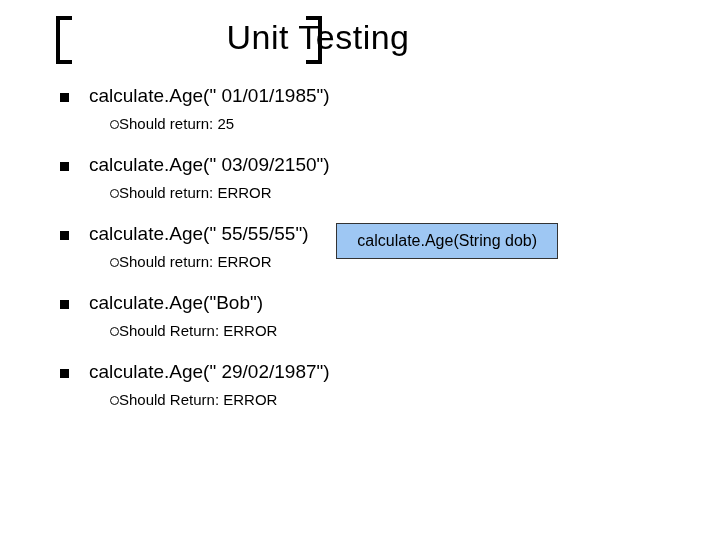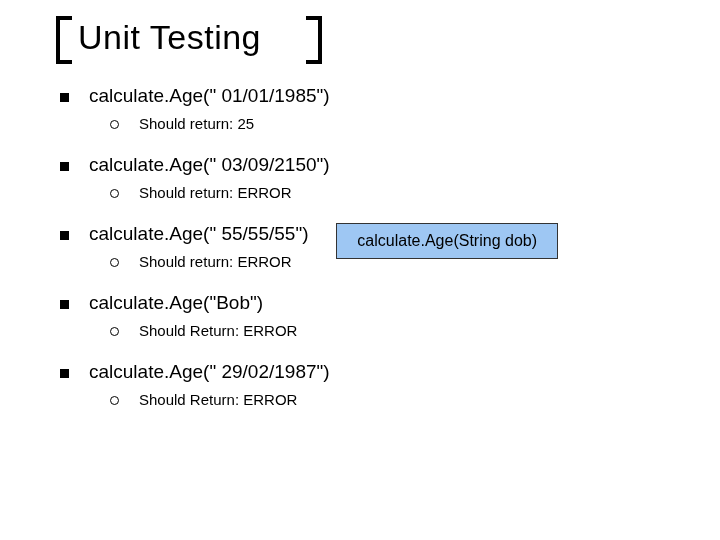--- a/index.html
+++ b/index.html
@@ -1,29 +1,29 @@
 <!DOCTYPE html>
 <html><head>
 <meta charset="utf-8">
 <style>
   * { margin: 0; padding: 0; box-sizing: border-box; }
   html, body { width: 720px; height: 540px; background: #fff; font-family: Arial, Helvetica, sans-serif; color: #000; }
-  .slide { position: relative; width: 598px; height: 540px; padding: 18px 40px 20px 50px; }
+  .slide { position: relative; width: 598px; height: 540px; padding: 18px 40px 20px 50px; text-align: center; }
   .title-wrap { position: relative; margin-bottom: 28px; }
   .title { font-size: 34px; font-weight: 400; letter-spacing: 0.5px; margin-left: 28px; }
   .bracket { position: absolute; width: 16px; height: 48px; top: -2px; }
   .bracket-left { left: 6px; border-left: 4px solid #000; border-top: 4px solid #000; border-bottom: 4px solid #000; }
   .bracket-right { left: 256px; border-right: 4px solid #000; border-top: 4px solid #000; border-bottom: 4px solid #000; }
   .content { position: relative; }
   .items { padding-left: 10px; }
   .item { margin-bottom: 22px; }
   .row1 { display: flex; align-items: baseline; gap: 20px; }
   .sq { display: inline-block; width: 9px; height: 9px; background: #000; flex: 0 0 auto; margin-top: 2px; }
   .item-text { font-size: 19px; }
-  .row2 { display: flex; align-items: baseline; gap: 20px; margin-left: 50px; margin-top: 8px; }
+  .row2 { display: flex; align-items: baseline; margin-left: 50px; margin-top: 8px; }
   .circ { display: inline-block; width: 9px; height: 9px; border: 1.5px solid #000; border-radius: 50%; flex: 0 0 auto; margin-top: 2px; }
   .sub-text { font-size: 15px; }
   .callout { position: absolute; right: 0px; top: 138px; background: #9ec7f3; border: 1px solid #333; padding: 8px 20px; font-size: 16px; white-space: nowrap; }
 </style>
 </head>
 <body>
 
 <div class="slide">
   <div class="title-wrap">
     <span class="bracket bracket-left"></span>

